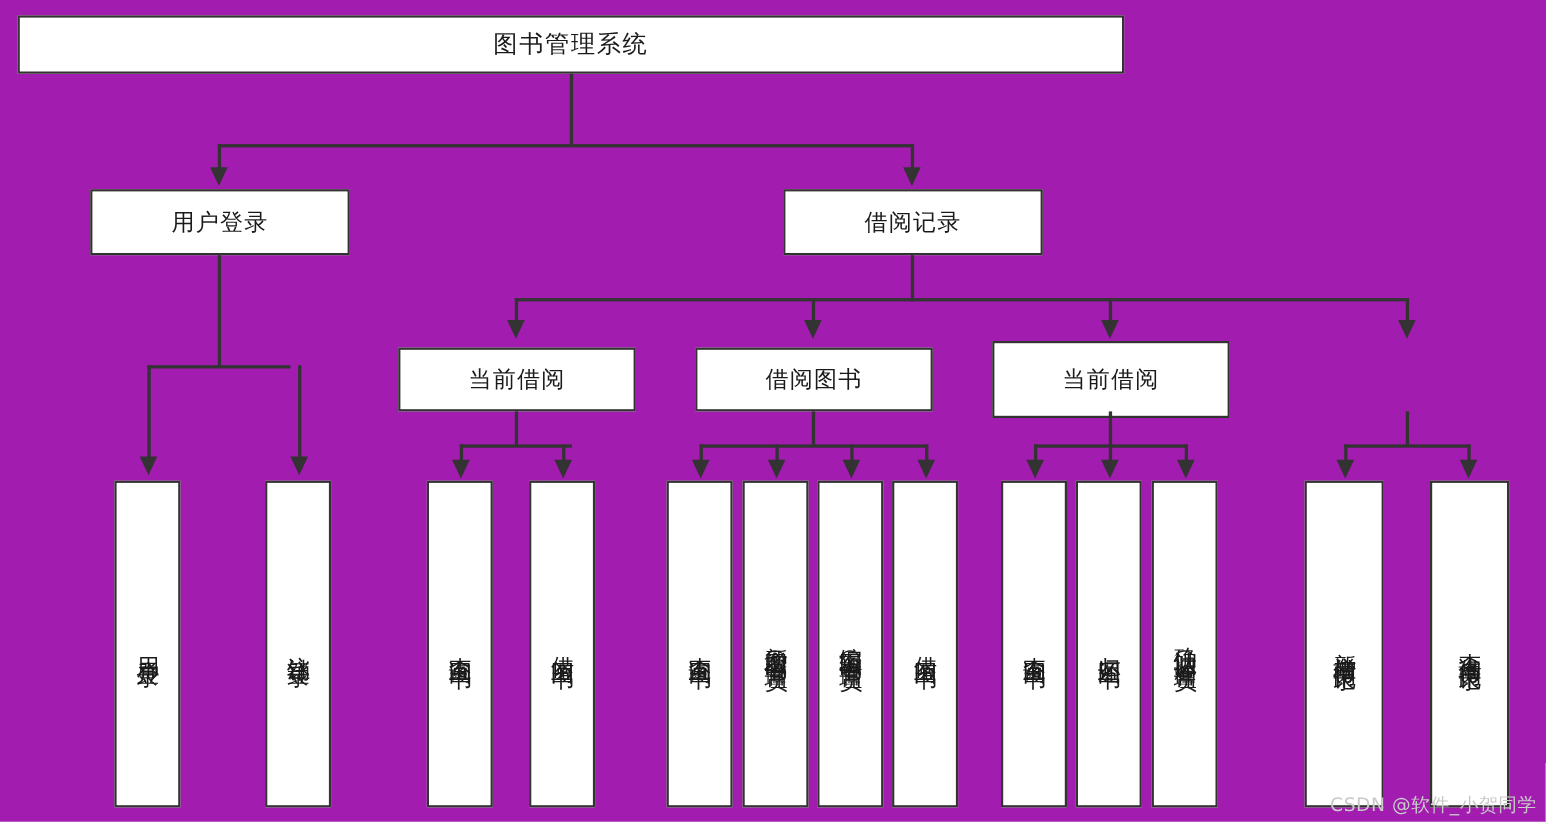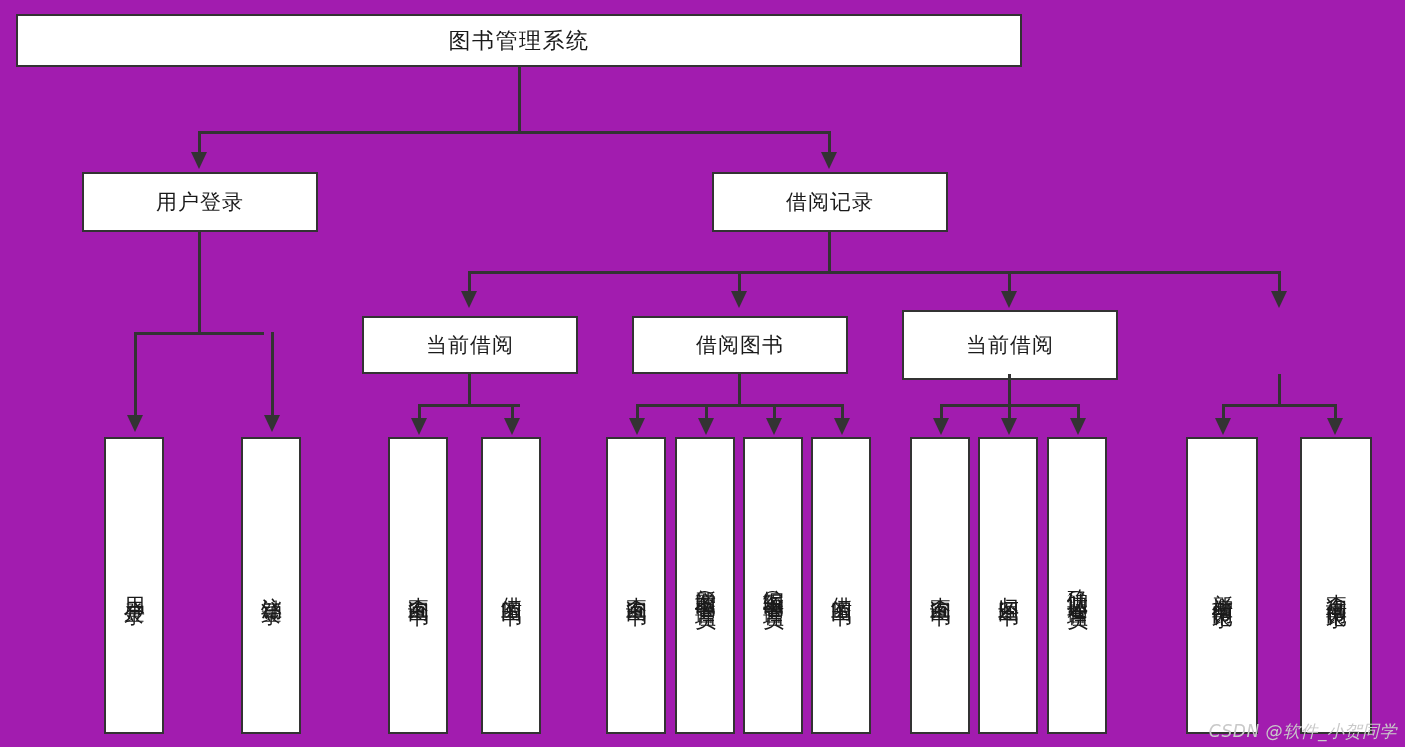--- a/index.html
+++ b/index.html
@@ -58,21 +58,20 @@
 
   
   #watermark{
     position:absolute;
     right:8px;bottom:4px;
     font-size:17px;
     color:#c9c9c9;
     letter-spacing:0.5px;
     white-space:nowrap;
     font-family:"DejaVu Sans","Liberation Sans",sans-serif;
-    font-style:italic;
   }
 </style>
 </head>
 <body>
 
 <div id="diagram-root">
 
   <div class="node root" style="left:16px;top:14px;width:1006px;height:53px;">
     <span>图书管理系统</span>
   </div>

